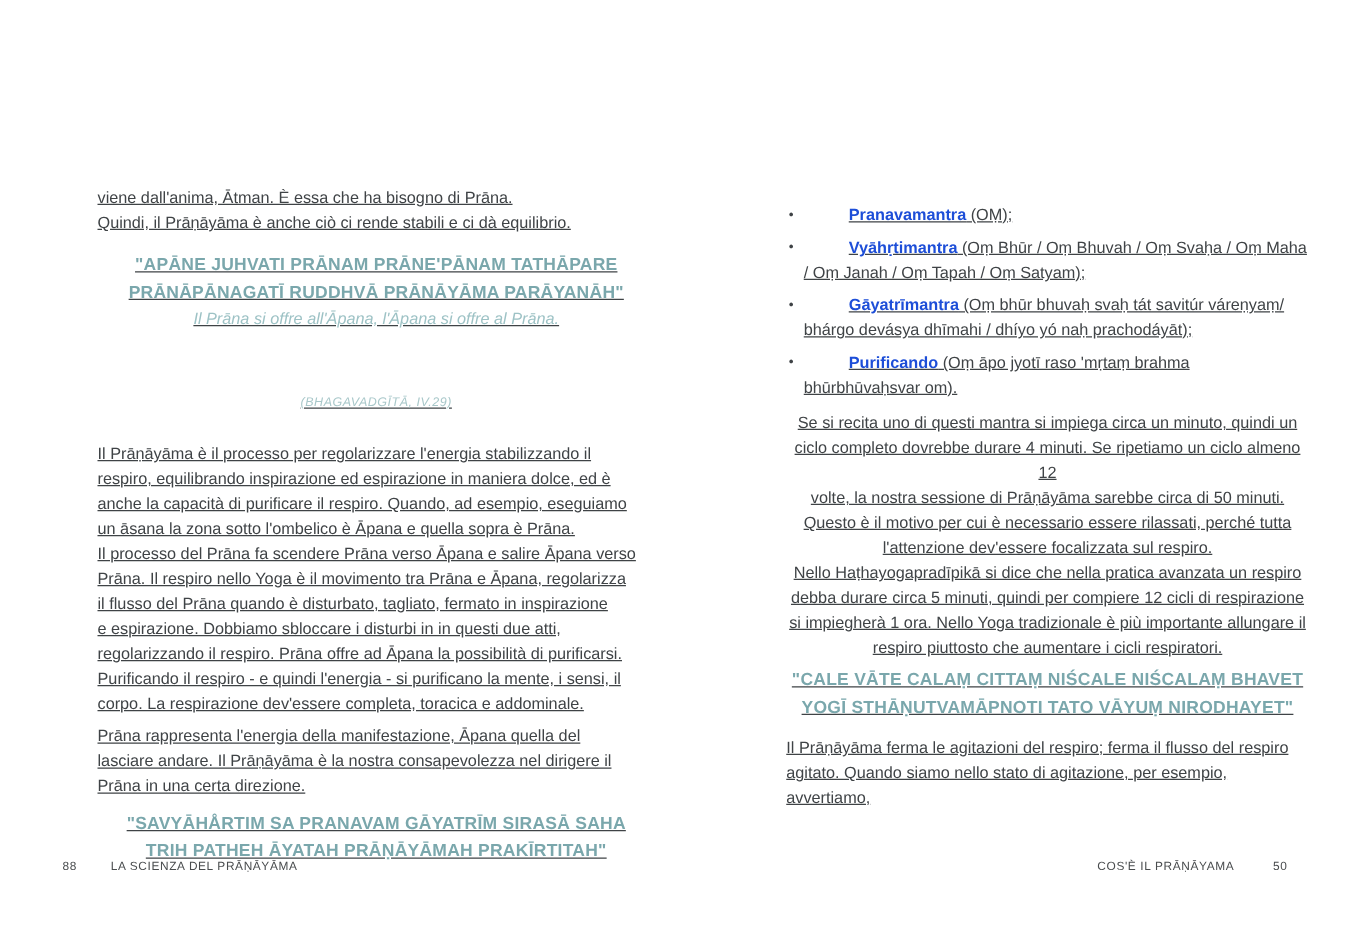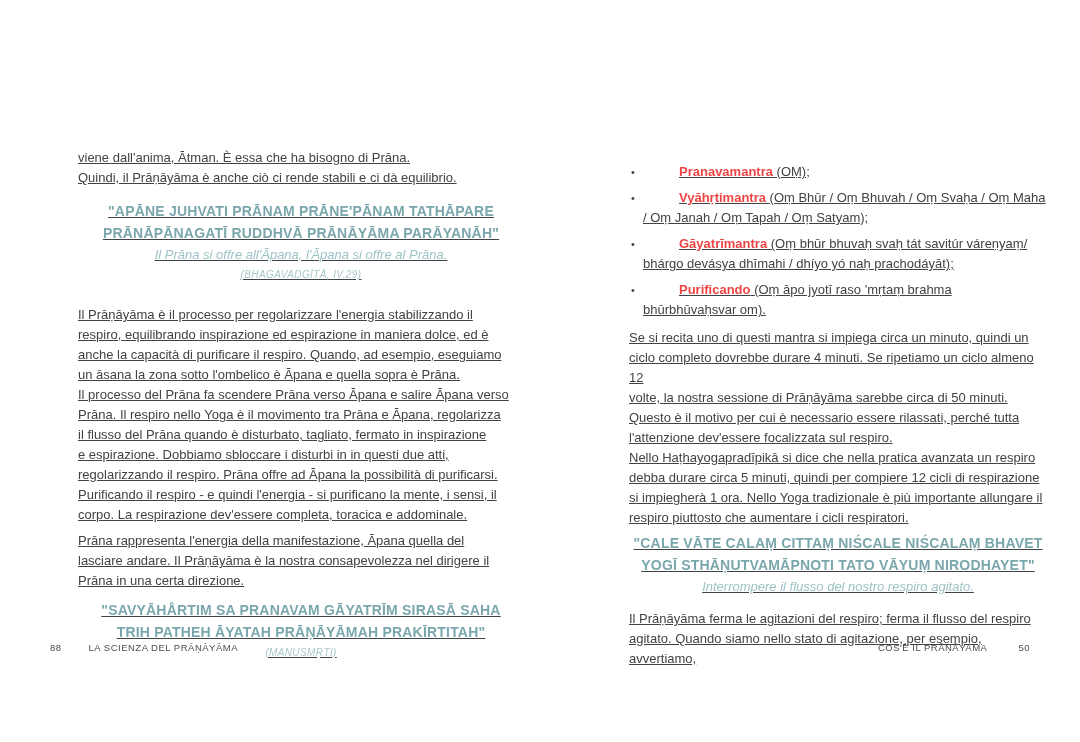--- a/index.html
+++ b/index.html
@@ -33,20 +33,21 @@
     color: #9dc2c5;
     font-size: 13px;
     line-height: 21px;
   }
   .verse-source {
     font-style: italic;
     color: #a9c8ca;
     font-size: 10px;
     line-height: 20px;
     letter-spacing: 0.4px;
+    margin-top: 48px;
   }
 
   
   .lp-verse1 { margin-top: 12px; }
   .lp-para1  { margin-top: 6px; }
   .lp-para2  { margin-top: 20px; }
   .lp-verse2 { margin-top: 8px; }
 
   
   .rp-list { list-style: none; margin: 14px 0 0 0; padding: 0; }
@@ -55,29 +56,29 @@
     padding-left: 14px;
     margin-top: 6px;
   }
   .rp-list li:first-child { margin-top: 0; }
   .bullet-dot {
     position: absolute;
     left: 2px; top: 0;
     font-size: 11px;
     color: #3f4346;
   }
-  .mantra-name { font-weight: bold; color: #ef4444; padding-left: 36px; }
-  .rp-para1 { margin-top: 8px; }
+  .mantra-name { font-weight: bold; color: #1d4ed8; padding-left: 36px; }
+  .rp-para1 { margin-top: 8px; text-align: center; }
   .rp-verse { margin-top: 4px; }
   .rp-para2 { margin-top: 12px; }
 
   
   .running-foot {
     position: absolute;
-    top: 642px;
+    top: 688px;
     font-size: 9.5px;
     line-height: 12px;
     letter-spacing: 0.5px;
     color: #494c4e;
   }
   .foot-left  { left: 50px; }
   .foot-right { right: 50px; }
   .foot-left .chapter  { margin-left: 27px; }
   .foot-right .folio   { margin-left: 31px; }
 </style>
@@ -142,21 +143,20 @@
 Questo è il motivo per cui è necessario essere rilassati, perché tutta
 l'attenzione dev'essere focalizzata sul respiro.
 Nello Haṭhayogapradīpikā si dice che nella pratica avanzata un respiro
 debba durare circa 5 minuti, quindi per compiere 12 cicli di respirazione
 si impiegherà 1 ora. Nello Yoga tradizionale è più importante allungare il
 respiro piuttosto che aumentare i cicli respiratori.</p>
 
     <div class="verse rp-verse">
       <div class="verse-lines">"CALE VĀTE CALAṂ CITTAṂ NIŚCALE NIŚCALAṂ BHAVET
 YOGĪ STHĀṆUTVAMĀPNOTI TATO VĀYUṂ NIRODHAYET"</div>
-      <div class="verse-translation">Interrompere il flusso del nostro respiro agitato.</div>
     </div>
 
     <p class="pre rp-para2">Il Prāṇāyāma ferma le agitazioni del respiro; ferma il flusso del respiro
 agitato. Quando siamo nello stato di agitazione, per esempio, avvertiamo,</p>
   </section>
 
   <footer class="running-foot foot-left">
     <span class="folio">88</span><span class="chapter">LA SCIENZA DEL PRĀṆĀYĀMA</span>
   </footer>
   <footer class="running-foot foot-right">

